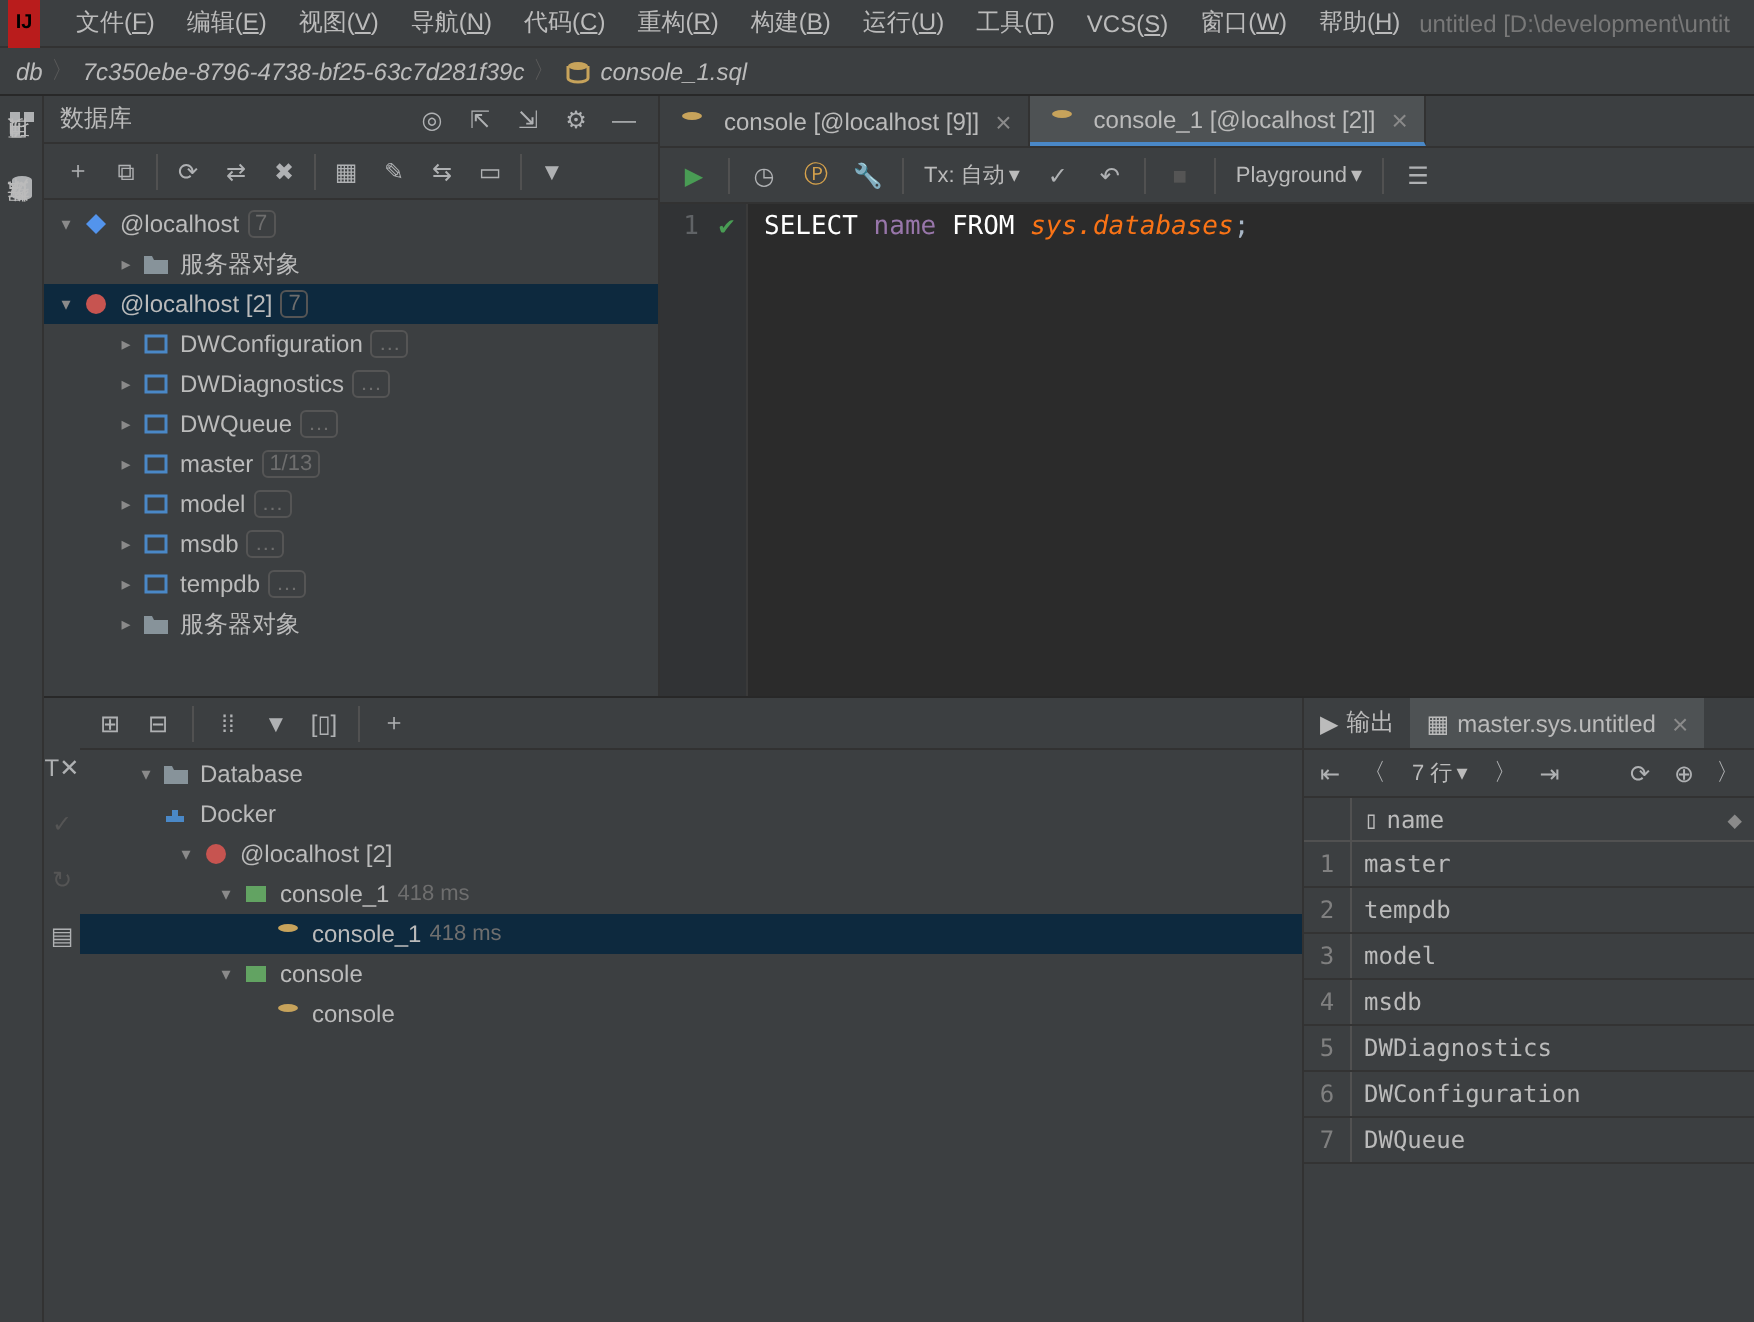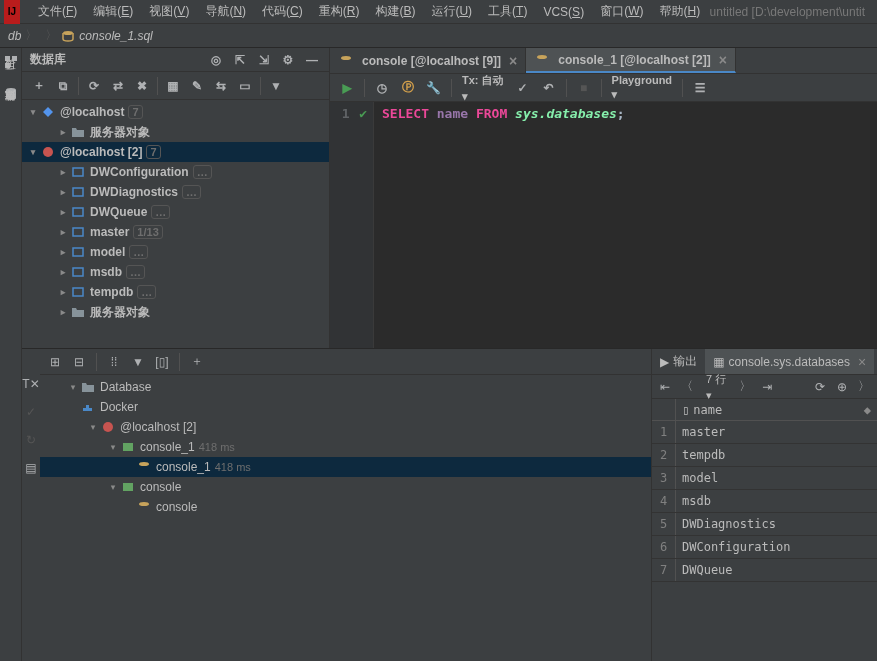--- a/index.html
+++ b/index.html
@@ -11,21 +11,21 @@
 .title-path { margin-left: auto; color: #787878; padding-right: 8px; white-space: nowrap; }
 .breadcrumb { height: 24px; background: #3c3f41; display: flex; align-items: center; padding: 0 8px; border-bottom: 1px solid #282828; }
 .crumb { display: flex; align-items: center; font-style: italic; }
 .crumb-sep { margin: 0 4px; color: #5a5a5a; }
 .crumb-icon { width: 14px; height: 14px; margin-right: 4px; }
 .main-area { display: flex; flex: 1; min-height: 0; }
 .left-gutter { width: 22px; background: #3c3f41; border-right: 1px solid #323232; display: flex; flex-direction: column; align-items: center; padding-top: 4px; }
 .gutter-label { writing-mode: vertical-rl; transform: rotate(180deg); font-size: 11px; padding: 6px 0; color: #bbbbbb; cursor: pointer; }
 .gutter-icon { width: 16px; height: 16px; margin: 2px 0; display: flex; align-items: center; justify-content: center; }
 .content-area { flex: 1; display: flex; flex-direction: column; min-width: 0; }
-.upper-split { display: flex; height: 300px; font-weight: bold; }
+.upper-split { display: flex; height: 300px; }
 .db-panel { width: 308px; background: #3c3f41; border-right: 1px solid #323232; display: flex; flex-direction: column; }
 .panel-header { height: 24px; display: flex; align-items: center; padding: 0 8px; border-bottom: 1px solid #323232; }
 .panel-title { flex: 1; }
 .panel-tools { display: flex; gap: 6px; }
 .tool-btn { width: 18px; height: 18px; display: flex; align-items: center; justify-content: center; cursor: pointer; color: #afb1b3; }
 .db-toolbar { height: 28px; display: flex; align-items: center; padding: 0 6px; border-bottom: 1px solid #323232; gap: 2px; }
 .db-tool { width: 22px; height: 22px; display: flex; align-items: center; justify-content: center; cursor: pointer; color: #afb1b3; }
 .db-sep { width: 1px; height: 18px; background: #515151; margin: 0 2px; }
 .tree { flex: 1; overflow: auto; padding: 2px 0; }
 .tree-row { height: 20px; display: flex; align-items: center; cursor: pointer; white-space: nowrap; }
@@ -41,24 +41,24 @@
 .editor-tab { display: flex; align-items: center; padding: 0 8px; border-right: 1px solid #323232; cursor: pointer; gap: 4px; }
 .editor-tab.active { background: #4e5254; border-bottom: 2px solid #4a88c7; }
 .tab-close { color: #8a8a8a; margin-left: 4px; font-size: 14px; }
 .editor-toolbar { height: 28px; background: #3c3f41; display: flex; align-items: center; padding: 0 6px; border-bottom: 1px solid #323232; gap: 4px; }
 .run-btn { color: #499c54; }
 .editor-body { flex: 1; display: flex; background: #2b2b2b; font-family: "Consolas", monospace; font-size: 13px; }
 .gutter-col { width: 44px; background: #313335; border-right: 1px solid #3a3a3a; display: flex; }
 .line-num { width: 24px; text-align: right; color: #606366; padding: 4px 4px 0 0; }
 .check-col { width: 20px; padding-top: 4px; text-align: center; color: #499c54; }
 .code { padding: 4px 8px; white-space: pre; }
-.kw-orange { color: #ec4899; }
+.kw-orange { color: #ffffff; }
 .kw-purple { color: #9876aa; }
 .kw-gray { color: #a9b7c6; }
-.kw-green { color: #86efac; font-style: italic; }
+.kw-green { color: #f97316; font-style: italic; }
 .lower-panel { flex: 1; display: flex; flex-direction: column; border-top: 1px solid #282828; background: #3c3f41; min-height: 0; }
 .services-header { height: 22px; display: flex; align-items: center; padding: 0 8px; border-bottom: 1px solid #323232; }
 .services-body { flex: 1; display: flex; min-height: 0; }
 .services-left-gutter { width: 18px; display: flex; flex-direction: column; align-items: center; padding-top: 26px; gap: 10px; }
 .services-tree-col { flex: 1; display: flex; flex-direction: column; border-right: 1px solid #323232; min-width: 0; }
 .services-toolbar { height: 26px; display: flex; align-items: center; padding: 0 6px; gap: 6px; border-bottom: 1px solid #323232; }
 .services-tree { flex: 1; overflow: auto; padding: 2px 0; }
 .results-col { width: 225px; display: flex; flex-direction: column; }
 .results-tabs { height: 26px; display: flex; align-items: stretch; border-bottom: 1px solid #323232; }
 .results-tab { display: flex; align-items: center; padding: 0 8px; gap: 4px; cursor: pointer; }
@@ -67,21 +67,21 @@
 .nav-btn { color: #afb1b3; cursor: pointer; width: 14px; text-align: center; }
 .results-table { flex: 1; overflow: auto; font-family: "Consolas", monospace; font-size: 12px; }
 .th-row { display: flex; height: 22px; align-items: center; border-bottom: 1px solid #515151; background: #3c3f41; }
 .th-corner { width: 24px; border-right: 1px solid #515151; height: 100%; }
 .th-cell { flex: 1; padding: 0 6px; display: flex; align-items: center; gap: 4px; }
 .th-sort { margin-left: auto; color: #8a8a8a; }
 .td-row { display: flex; height: 23px; align-items: center; border-bottom: 1px solid #333; }
 .td-num { width: 24px; text-align: center; color: #808080; border-right: 1px solid #515151; background: #3c3f41; height: 100%; display: flex; align-items: center; justify-content: center; }
 .td-cell { flex: 1; padding: 0 6px; color: #bbbbbb; }
 svg { display: block; }
-.dropdown-lbl { font-size: 11px; padding: 0 4px; display: flex; gap: 2px; flex-direction: column; }
+.dropdown-lbl { font-size: 11px; padding: 0 4px; display: flex; align-items: center; gap: 2px; }
 </style>
 </head>
 <body>
 
 <div class="menubar">
   <div class="app-logo">IJ</div>
   <div class="menu-item"><span>文件</span>(<u>F</u>)</div>
   <div class="menu-item"><span>编辑</span>(<u>E</u>)</div>
   <div class="menu-item"><span>视图</span>(<u>V</u>)</div>
   <div class="menu-item"><span>导航</span>(<u>N</u>)</div>
@@ -92,20 +92,21 @@
   <div class="menu-item"><span>工具</span>(<u>T</u>)</div>
   <div class="menu-item"><span>VCS</span>(<u>S</u>)</div>
   <div class="menu-item"><span>窗口</span>(<u>W</u>)</div>
   <div class="menu-item"><span>帮助</span>(<u>H</u>)</div>
   <div class="title-path">untitled [D:\development\untit</div>
 </div>
 
 <div class="breadcrumb">
   <span class="crumb">db</span>
   <span class="crumb-sep">〉</span>
+  <span class="crumb">7c350ebe-8796-4738-bf25-63c7d281f39c</span>
   <span class="crumb-sep">〉</span>
   <span class="crumb">
     <span class="crumb-icon">
       <svg width="14" height="14" viewBox="0 0 14 14">
           <ellipse cx="7" cy="4" rx="5" ry="2" fill="#c7a35b"></ellipse>
           <path d="M2 4v6c0 1.1 2.2 2 5 2s5-.9 5-2V4" fill="none" stroke="#c7a35b" stroke-width="1.5"></path>
         </svg>
     </span>
     <span>console_1.sql</span>
   </span>
@@ -415,21 +416,21 @@
         </div>
 
         <div class="results-col">
           <div class="results-tabs">
             <div class="results-tab">
               <span>▶</span>
               <span>输出</span>
             </div>
             <div class="results-tab active">
               <span>▦</span>
-              <span>console.sys.databases</span>
+              <span>master.sys.untitled</span>
               <span class="tab-close">×</span>
             </div>
           </div>
           <div class="results-nav">
             <span class="nav-btn">⇤</span>
             <span class="nav-btn">〈</span>
             <span class="dropdown-lbl"><span>7 行</span> ▾</span>
             <span class="nav-btn">〉</span>
             <span class="nav-btn">⇥</span>
             <span style="flex:1"></span>

